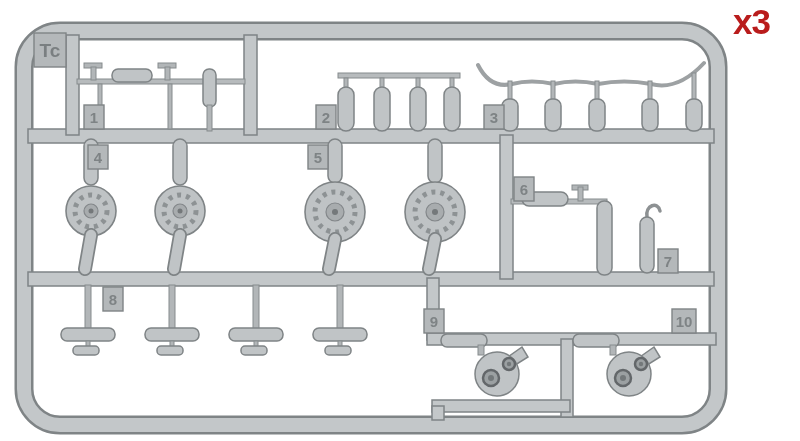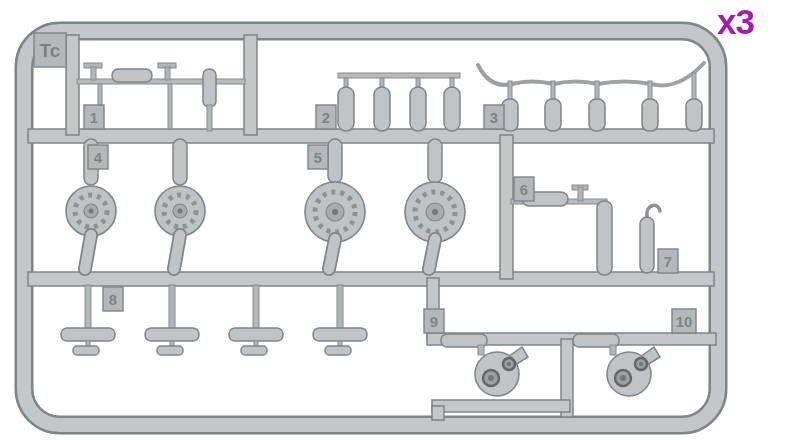--- a/index.html
+++ b/index.html
@@ -29,22 +29,22 @@
   .ring{fill:#9ba0a2;stroke:#63676a;stroke-width:2.5;}
   .lens{fill:#73787a;}
 
   
   .tag{fill:#b4b8ba;stroke:#7f8486;stroke-width:1.4;}
   .tag-num{fill:#7e8385;font-weight:bold;font-size:15px;font-family:"Liberation Sans",sans-serif;text-anchor:middle;}
   .tag-label{fill:#7a7f81;font-weight:bold;font-size:19px;font-family:"Liberation Sans",sans-serif;text-anchor:middle;}
 
   
   .qty{
-    position:absolute;left:717px;top:2px;
-    font-size:35px;font-weight:bold;color:#a21caf;letter-spacing:-1px;
+    position:absolute;left:733px;top:2px;
+    font-size:35px;font-weight:bold;color:#b91c1c;letter-spacing:-1px;
   }
 </style>
 </head>
 <body>
 
 <div class="stage">
 <svg width="800" height="441" viewBox="0 0 800 441">
 
   <g>
     <rect class="tube-outline" x="24" y="24" width="694" height="394" rx="36"></rect>

